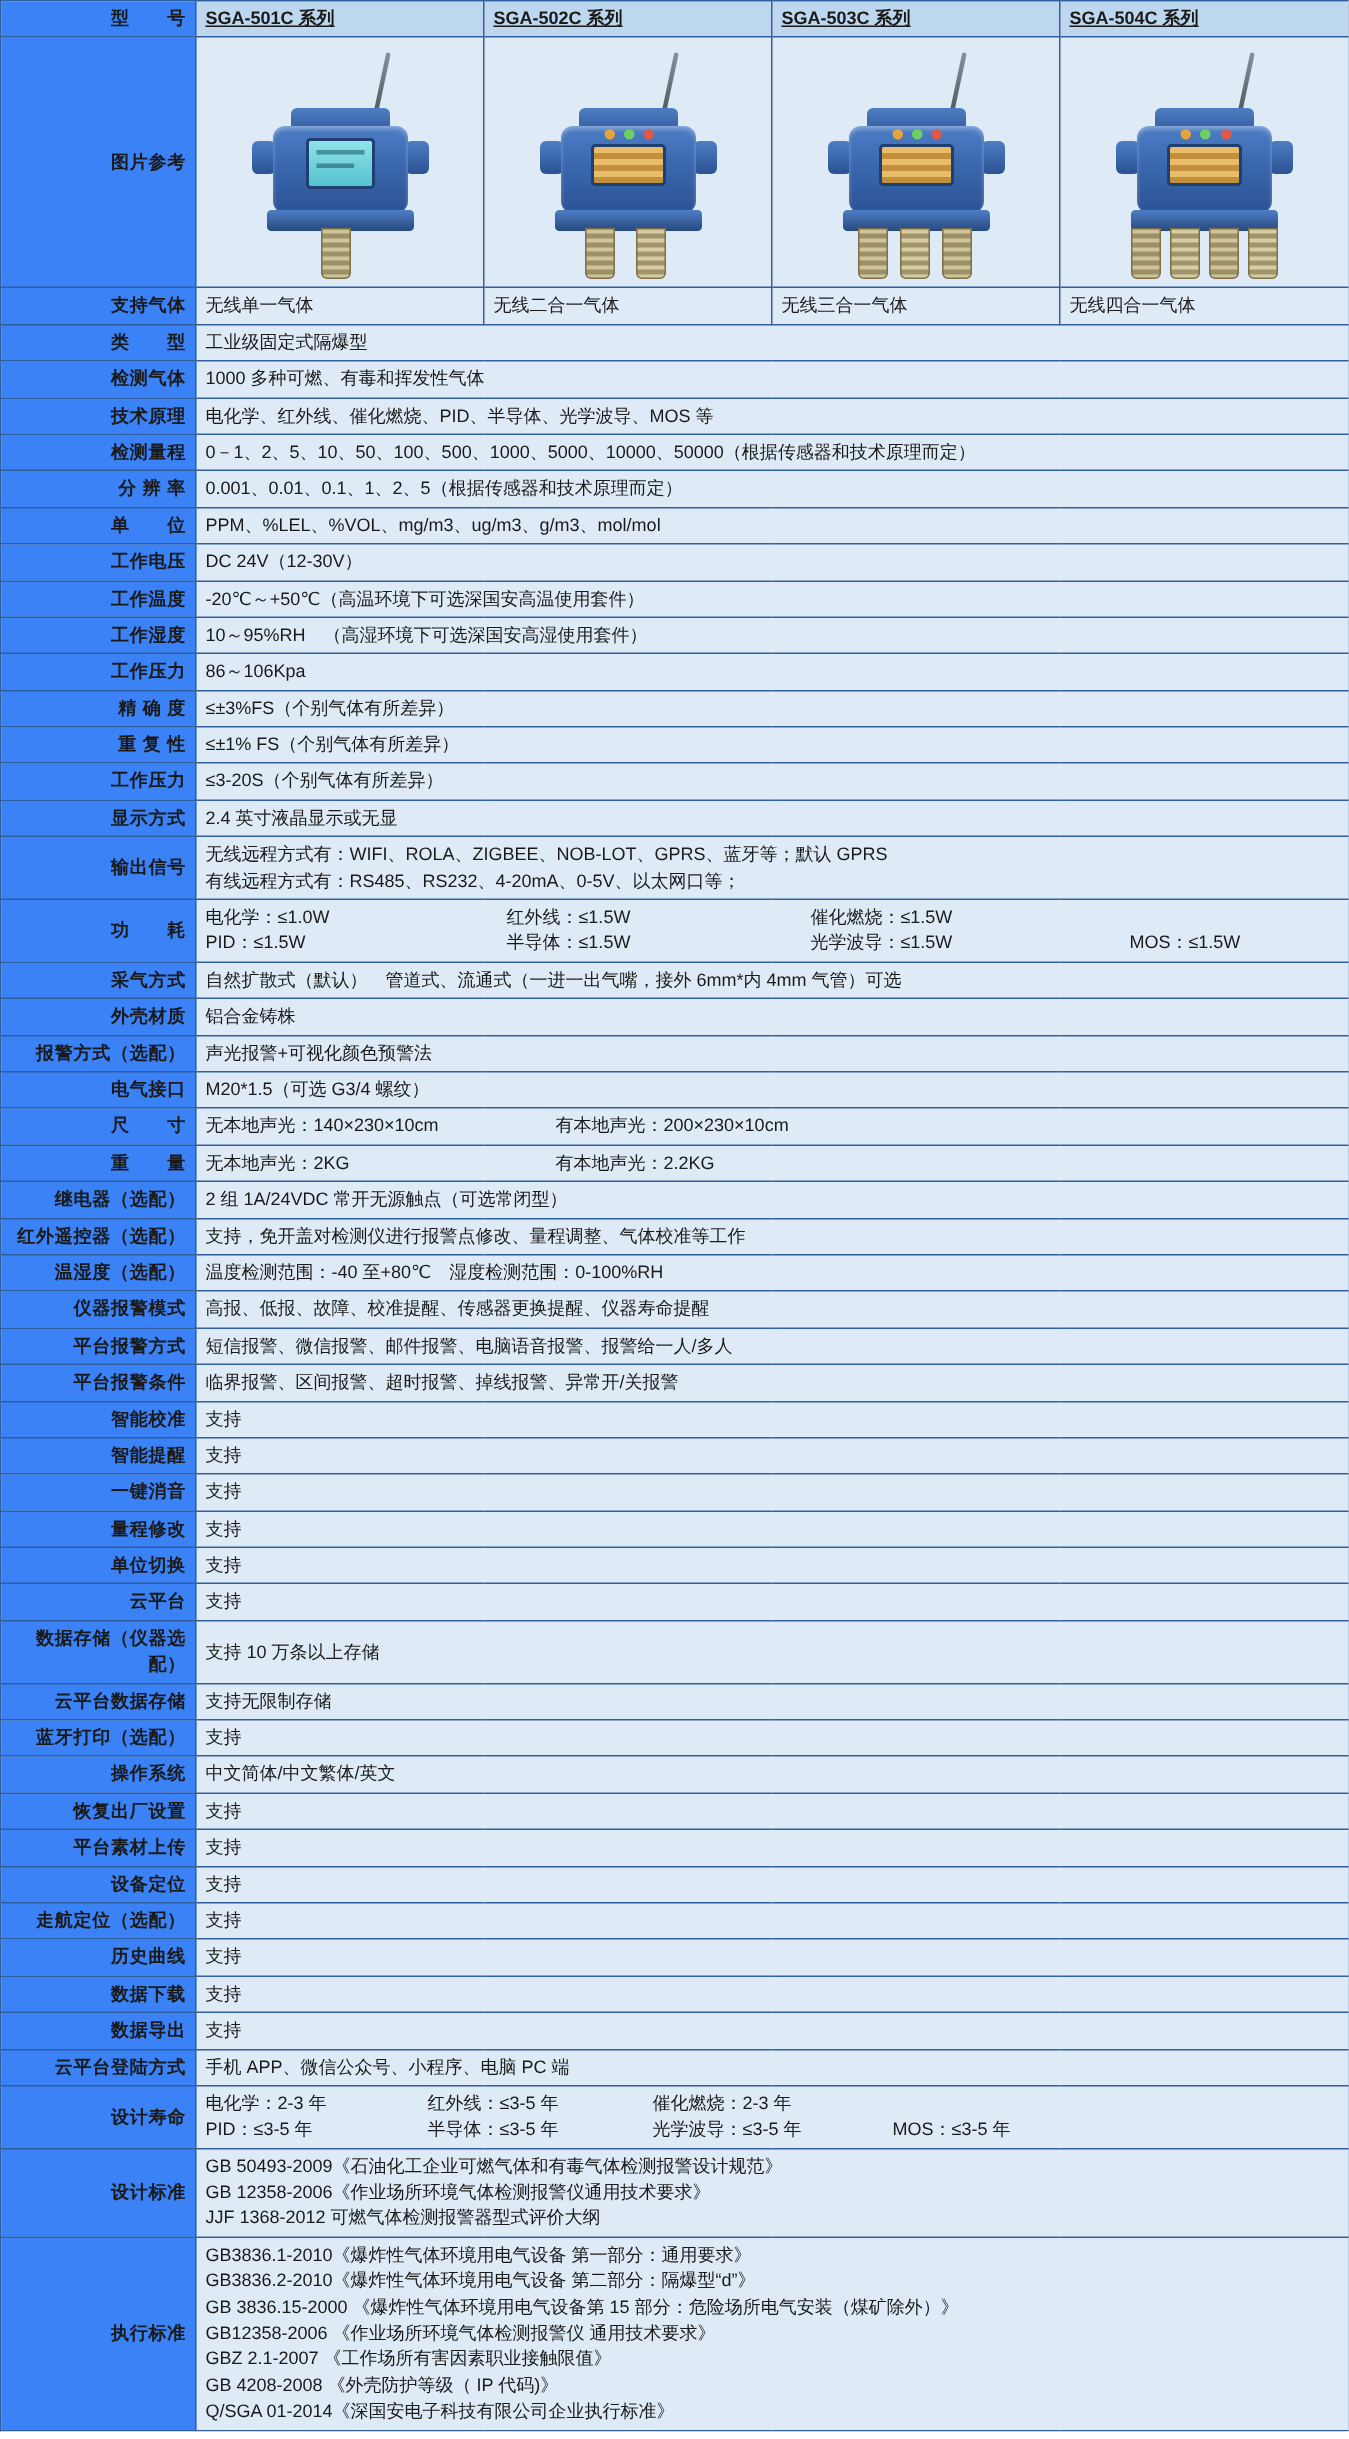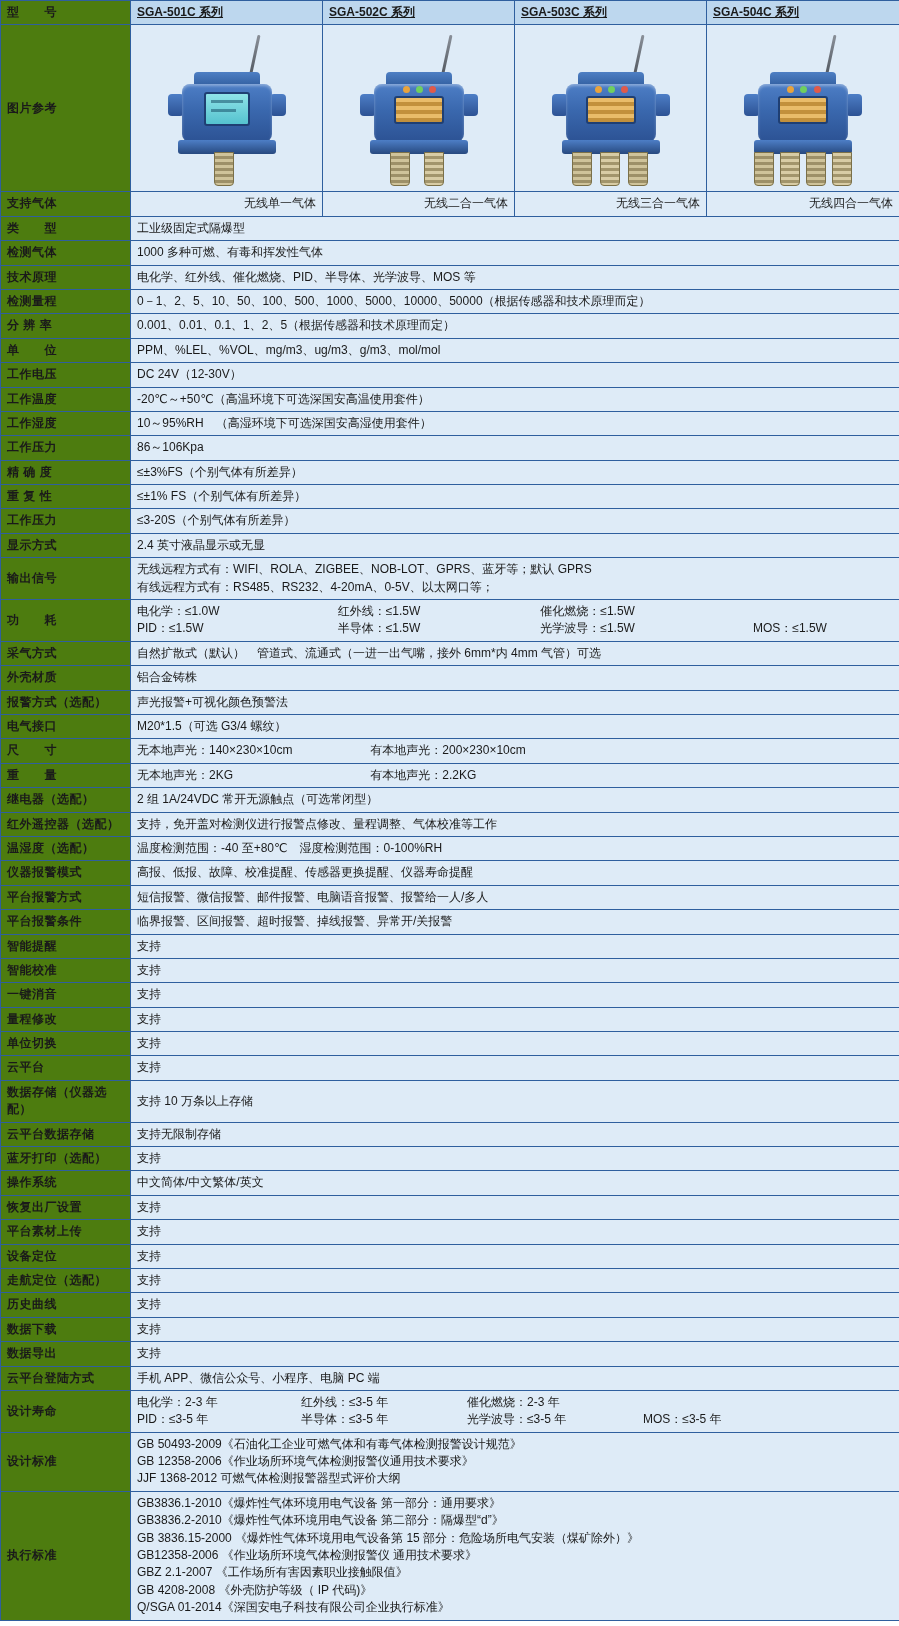--- a/index.html
+++ b/index.html
@@ -17,56 +17,56 @@
   }
   table.spec td {
     border: 1px solid #2f5f9e;
     font-size: 12px;
     color: #1a1a1a;
     padding: 3px 6px;
     vertical-align: middle;
     line-height: 1.45;
   }
   td.label {
-    background: #4d7c0f;
-    text-align: left;
+    background: #3b82f6;
+    text-align: right;
     font-weight: bold;
     width: 130px;
     color: #000000;
     letter-spacing: 0.5px;
   }
   td.val {
     background: #deebf7;
     text-align: left;
     padding-left: 8px;
     margin-top: 25px;
   }
   td.model-head {
     background: #bdd7ee;
     text-align: left;
     font-weight: bold;
     color: #000;
     text-decoration: underline;
   }
   td.gas-cell {
     background: #deebf7;
-    text-align: right;
+    text-align: left;
   }
   td.img-cell {
     background: #deebf7;
     text-align: center;
     padding: 4px 0;
   }
   .multi-line span { display: block; }
   .pw-row { display: flex; justify-content: space-between; }
   .pw-row > span:nth-child(1) { width: 148px; }
   .pw-row > span:nth-child(2) { width: 150px; }
   .pw-row > span:nth-child(3) { width: 160px; }
   .pw-row > span:nth-child(4) { width: 140px; }
-  .life-row { display: flex; gap: 16px; }
+  .life-row { display: flex; }
   .life-row > span:nth-child(1) { width: 148px; }
   .life-row > span:nth-child(2) { width: 150px; }
   .life-row > span:nth-child(3) { width: 160px; }
   .life-row > span:nth-child(4) { width: 140px; }
   .dim-row > span:nth-child(1) { display:inline-block; width: 230px; }
   .wt-row > span:nth-child(1) { display:inline-block; width: 230px; }
 
   
   .device {
     position: relative;
@@ -417,25 +417,25 @@
       </tr>
     <tr>
         <td class="label">平台报警方式</td>
         <td class="val" colspan="4">短信报警、微信报警、邮件报警、电脑语音报警、报警给一人/多人</td>
       </tr>
     <tr>
         <td class="label">平台报警条件</td>
         <td class="val" colspan="4">临界报警、区间报警、超时报警、掉线报警、异常开/关报警</td>
       </tr>
     <tr>
+        <td class="label">智能校准</td>
+        <td class="val" colspan="4">支持</td>
+      </tr>
+    <tr>
         <td class="label">智能提醒</td>
-        <td class="val" colspan="4">支持</td>
-      </tr>
-    <tr>
-        <td class="label">智能校准</td>
         <td class="val" colspan="4">支持</td>
       </tr>
     <tr>
         <td class="label">一键消音</td>
         <td class="val" colspan="4">支持</td>
       </tr>
     <tr>
         <td class="label">量程修改</td>
         <td class="val" colspan="4">支持</td>
       </tr>

